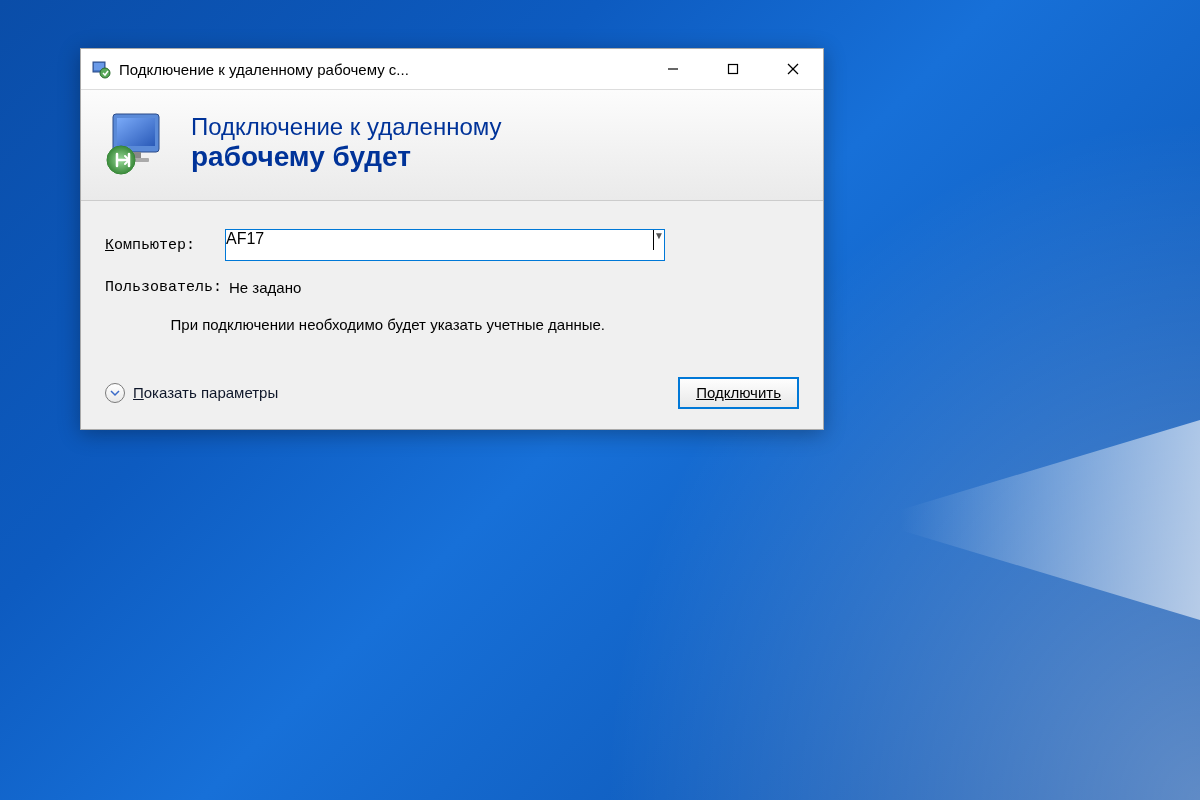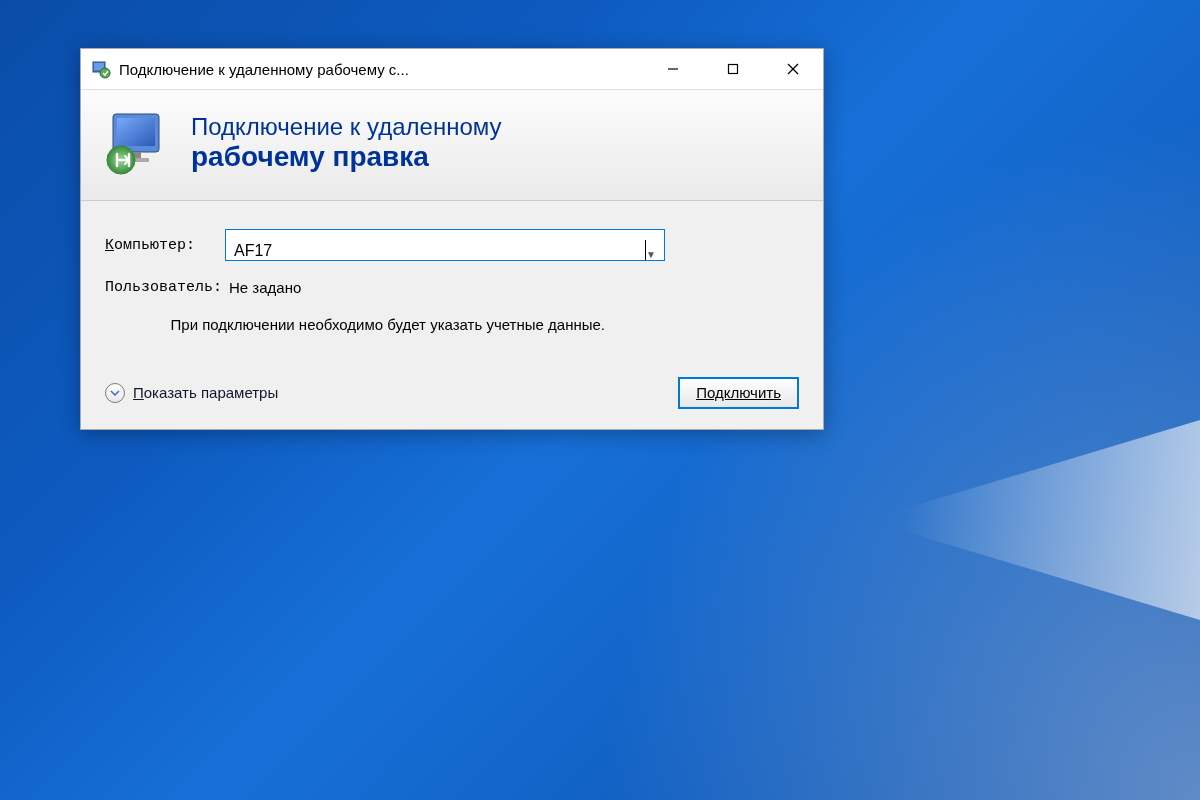--- a/index.html
+++ b/index.html
@@ -66,22 +66,22 @@
   margin-bottom: 18px;
   font-size: 15px; color: #000;
 }
 .lbl { width: 120px; font-family: Liberation Mono, monospace; }
 .lbl u { text-decoration: underline; }
 .combo {
   flex: 1; max-width: 440px;
   height: 32px;
   border: 1px solid #0078d7;
   background: #fff;
-  display: flex; align-items: flex-end;
-  padding: 0 8px;
+  display: flex; align-items: flex-start;
+  padding: 0 0;
 }
 .combo input {
   border: none; outline: none;
   font-size: 16px; flex: 1;
   font-family: inherit;
   background: transparent;
 }
 .cursor { width: 1px; height: 20px; background: #000; }
 .chev { margin-left: auto; font-size: 10px; color: #555; }
 .usr-val { margin-left: 4px; }
@@ -165,21 +165,21 @@
           <radialGradient id="g2">
             <stop offset="0" stop-color="#9ada9a"></stop>
             <stop offset="1" stop-color="#3a8a3a"></stop>
           </radialGradient>
         </defs>
       <path d="M14 46 L14 58 M14 52 L26 52 M26 46 L26 58" stroke="#fff" stroke-width="2.5" fill="none" stroke-linecap="round"></path>
       <path d="M22 48 L26 52 L22 56" stroke="#fff" stroke-width="2" fill="none" stroke-linecap="round" stroke-linejoin="round"></path>
     </svg>
     <div class="header-text">
       <div class="header-line1">Подключение к удаленному</div>
-      <div class="header-line2">рабочему правка</div>
+      <div class="header-line2">рабочему будет</div>
     </div>
   </div>
 
   <div class="body">
 
     <div class="row">
       <span class="lbl"><u>К</u><span></span><span id="clab">омпьютер:</span></span>
       <div class="combo">
         <input type="text" value="AF17" style="">
         <span class="cursor"></span>

